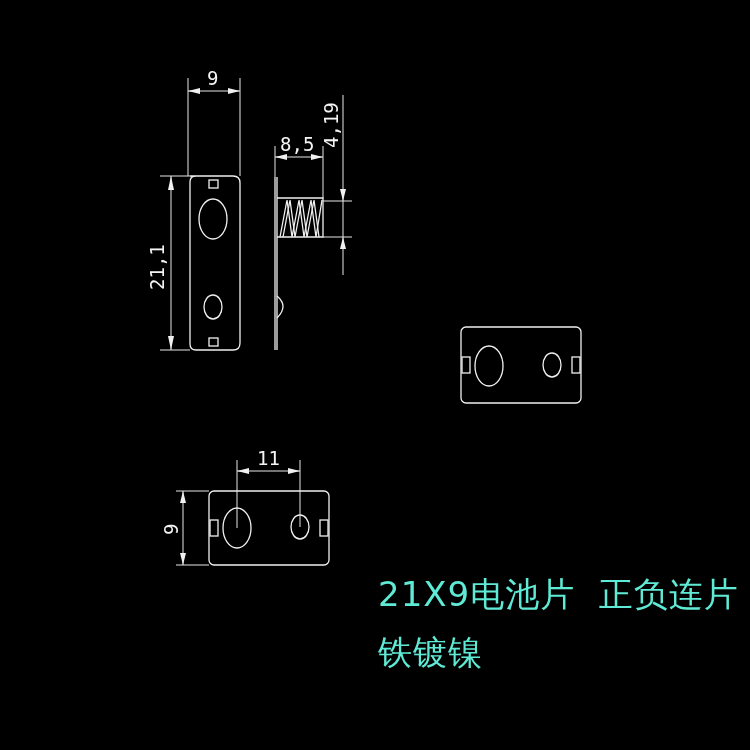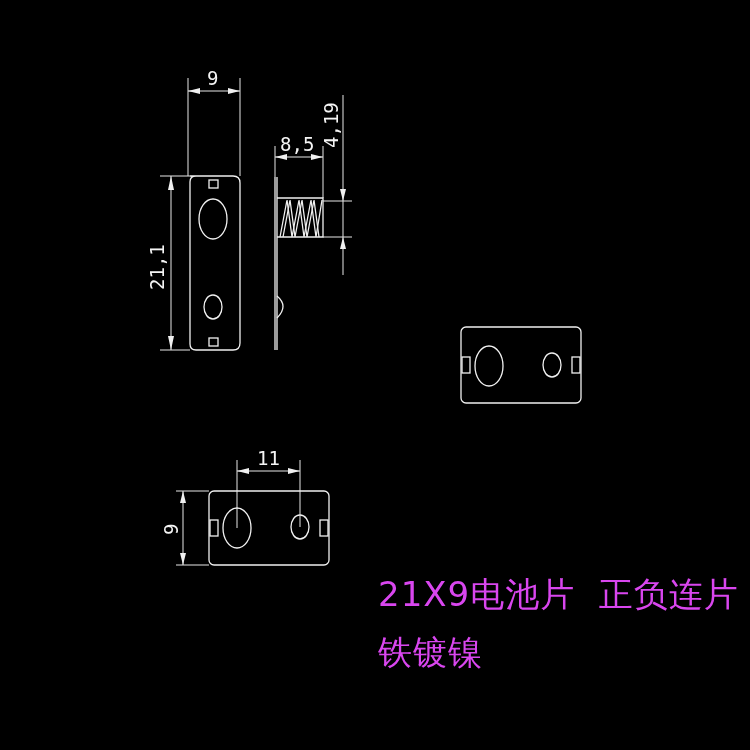--- a/index.html
+++ b/index.html
@@ -2,21 +2,21 @@
 <html><head>
   <meta charset="utf-8">
   <style>
     html, body { margin: 0; padding: 0; background: #000; }
     body { width: 750px; height: 750px; overflow: hidden; position: relative; font-family: "DejaVu Sans", sans-serif; }
     #canvas { position: absolute; left: 0; top: 0; width: 750px; height: 750px; }
     .ln { stroke: #f0f0f0; stroke-width: 1.3; fill: none; }
     .dim { stroke: #e8e8e8; stroke-width: 1; fill: none; }
     .arrow { fill: #f0f0f0; stroke: none; }
     .dimtext { fill: #f4f4f4; font-family: "DejaVu Sans Mono", monospace; font-size: 19px; }
-    .caption { position: absolute; color: #d946ef; font-family: "DejaVu Sans", sans-serif; font-weight: normal; white-space: pre; }
+    .caption { position: absolute; color: #5eead4; font-family: "DejaVu Sans", sans-serif; font-weight: normal; white-space: pre; }
     #caption-line1 { left: 378px; top: 572px; font-size: 34px; letter-spacing: 1px; }
     #caption-line2 { left: 378px; top: 630px; font-size: 34px; letter-spacing: 1px; }
   </style>
 </head>
 <body>
 
 <svg id="canvas" viewBox="0 0 750 750" xmlns="http://www.w3.org/2000/svg">
 
   <g>
 

